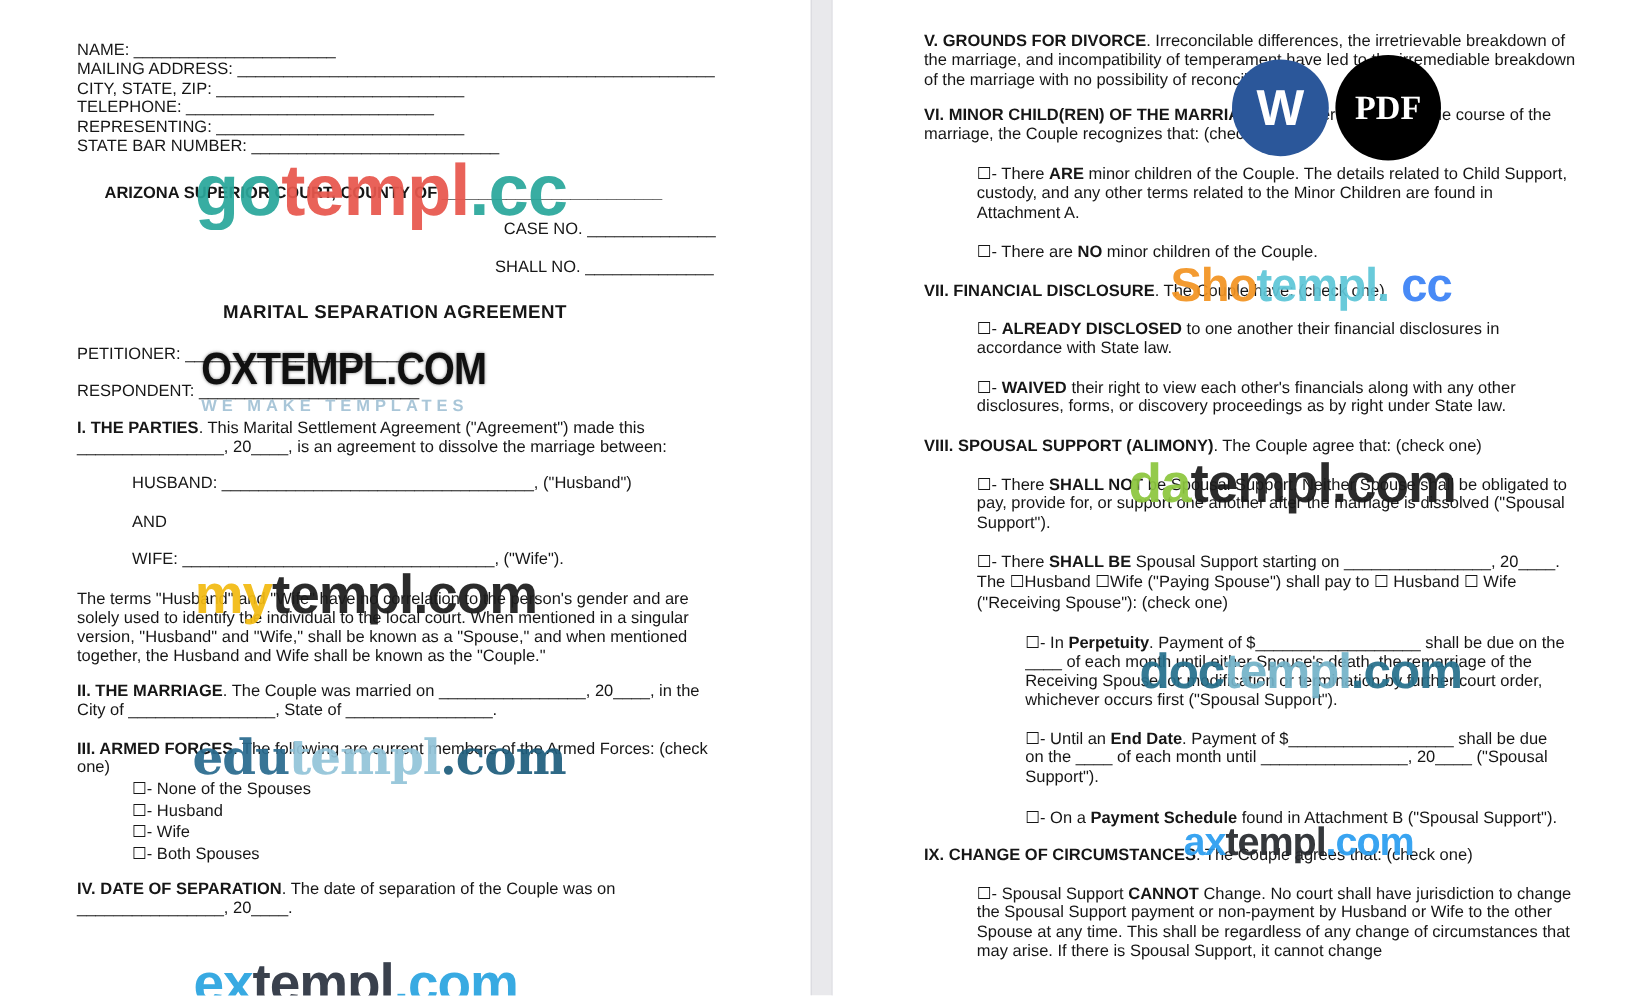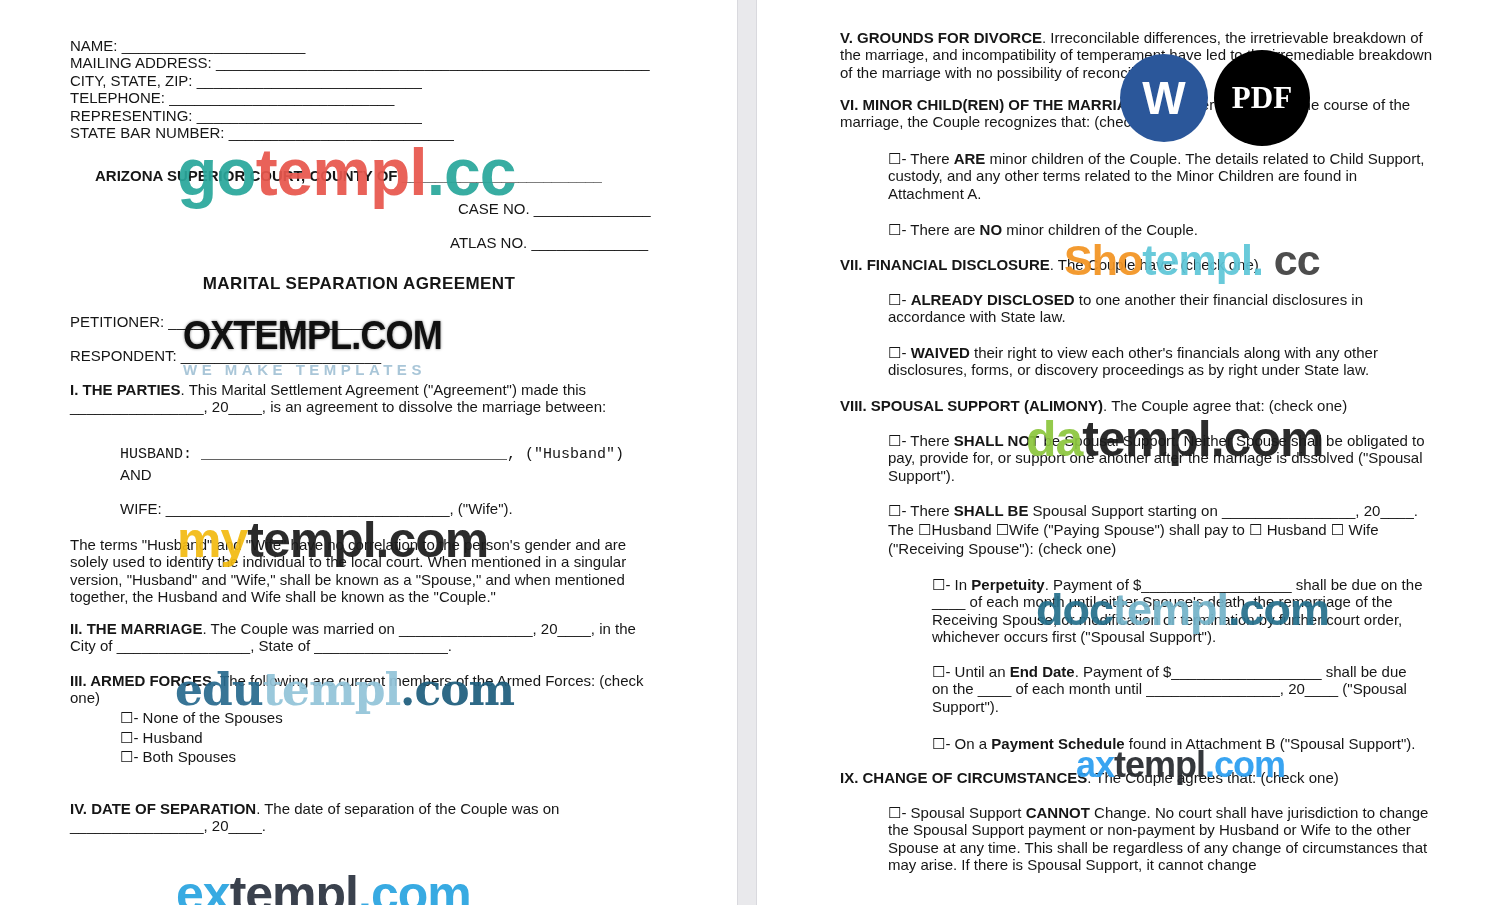--- a/index.html
+++ b/index.html
@@ -22,21 +22,21 @@
   #hdr-fields   { left:70px; top:37px; width:600px; }
   #hdr-fields p { margin:0; }
   #court-line   { left:95px; top:167px; font-weight:bold; }
   #case-line    { left:458px; top:200px; }
   #atlas-line   { left:450px; top:234px; }
   #doc-title    { left:70px; top:275px; width:578px; text-align:center;
                   font-weight:bold; font-size:17px; letter-spacing:.4px; }
   #pet-line     { left:70px; top:313px; }
   #res-line     { left:70px; top:347px; }
   #sec-parties  { left:70px; top:381px; width:578px; }
-  #husband-line { left:120px; top:446px;font-family:Liberation Mono, monospace; }
+  #husband-line { left:120px; top:431px; }
   #and-line     { left:120px; top:466px; }
   #wife-line    { left:120px; top:500px; }
   #terms-par    { left:70px; top:536px; width:582px; }
   #sec-marriage { left:70px; top:620px; width:578px; }
   #sec-armed    { left:70px; top:672px; width:578px; }
   #armed-opts   { left:120px; top:708px; width:520px; line-height:19.6px; }
   #sec-sep      { left:70px; top:800px; width:578px; }
 
   
   #sec-grounds  { left:83px; top:29px;  width:592px; }
@@ -93,21 +93,21 @@
       <p><span>MAILING ADDRESS:</span> <span class="ul">____________________________________________________</span></p>
       <p><span>CITY, STATE, ZIP:</span> <span class="ul">___________________________</span></p>
       <p><span>TELEPHONE:</span> <span class="ul">___________________________</span></p>
       <p><span>REPRESENTING:</span> <span class="ul">___________________________</span></p>
       <p><span>STATE BAR NUMBER:</span> <span class="ul">___________________________</span></p>
     </div>
 
     <p class="blk" id="court-line"><span>ARIZONA SUPERIOR COURT, COUNTY OF</span> <span class="ul">________________________</span></p>
 
     <p class="blk" id="case-line"><span>CASE NO.</span> <span class="ul">______________</span></p>
-    <p class="blk" id="atlas-line"><span>ATLAS NO.</span> <span class="ul">______________</span></p>
+    <p class="blk" id="atlas-line"><span>SHALL NO.</span> <span class="ul">______________</span></p>
 
     <h1 class="blk" id="doc-title">MARITAL SEPARATION AGREEMENT</h1>
 
     <p class="blk" id="pet-line"><span>PETITIONER:</span> <span class="ul">_________________________</span></p>
     <p class="blk" id="res-line"><span>RESPONDENT:</span> <span class="ul">________________________</span></p>
 
     <p class="blk" id="sec-parties"><b>I. THE PARTIES</b><span>. This Marital Settlement Agreement ("Agreement") made this ________________, 20____, is an agreement to dissolve the marriage between:</span></p>
 
     <p class="blk" id="husband-line"><span>HUSBAND:</span> <span class="ul">__________________________________</span><span>, ("Husband")</span></p>
     <p class="blk" id="and-line">AND</p>
@@ -115,20 +115,21 @@
 
     <p class="blk" id="terms-par">The terms "Husband" and "Wife" have no correlation to the person's gender and are solely used to identify the individual to the local court. When mentioned in a singular version, "Husband" and "Wife," shall be known as a "Spouse," and when mentioned together, the Husband and Wife shall be known as the "Couple."</p>
 
     <p class="blk" id="sec-marriage"><b>II. THE MARRIAGE</b><span>. The Couple was married on ________________, 20____, in the City of ________________, State of ________________.</span></p>
 
     <p class="blk" id="sec-armed"><b>III. ARMED FORCES</b><span>. The following are current members of the Armed Forces: (check one)</span></p>
 
     <div class="blk" id="armed-opts">
       <p>☐- None of the Spouses</p>
       <p>☐- Husband</p>
+      <p>☐- Wife</p>
       <p>☐- Both Spouses</p>
     </div>
 
     <p class="blk" id="sec-sep"><b>IV. DATE OF SEPARATION</b><span>. The date of separation of the Couple was on ________________, 20____.</span></p>
   </div>
 
   <div class="gutter"></div>
 
   <div class="page pg-r">
 
@@ -164,20 +165,20 @@
   </div>
 
   <div class="wm" id="wm-gotempl"><span style="color: rgb(42, 167, 155);">go</span><span style="color: rgb(232, 87, 77);">templ</span><span style="color: rgb(42, 167, 155);">.cc</span></div>
   <div id="wm-oxtempl">
     <div class="l1">OXTEMPL.COM</div>
     <div class="l2">WE MAKE TEMPLATES</div>
   </div>
   <div class="wm" id="wm-mytempl"><span style="color: rgb(243, 187, 18);">my</span><span style="color: rgb(28, 28, 28);">templ.com</span></div>
   <div class="wm" id="wm-edutempl"><span style="color: rgb(42, 107, 143);">edu</span><span style="color: rgb(147, 196, 217);">templ</span><span style="color: rgb(31, 94, 125);">.com</span></div>
   <div class="wm" id="wm-extempl"><span style="color: rgb(41, 164, 224);">ex</span><span style="color: rgb(44, 51, 64);">templ</span><span style="color: rgb(41, 164, 224);">.com</span></div>
-  <div class="wm" id="wm-shotempl"><span style="color: rgb(243, 148, 34);">Sho</span><span style="color: rgb(94, 198, 216);">templ.</span><span style="color: #404040;"> cc</span></div>
+  <div class="wm" id="wm-shotempl"><span style="color: rgb(243, 148, 34);">Sho</span><span style="color: rgb(94, 198, 216);">templ.</span><span style="color: #3b82f6;"> cc</span></div>
   <div class="wm" id="wm-datempl"><span style="color: rgb(140, 198, 62);">da</span><span style="color: rgb(27, 27, 27);">templ.com</span></div>
   <div class="wm" id="wm-doctempl"><span style="color: rgb(38, 112, 140); text-align: center;">doc</span><span style="color: rgb(116, 179, 201);">templ</span><span style="color: rgb(38, 112, 140);">.com</span></div>
   <div class="wm" id="wm-axtempl"><span style="color: rgb(43, 158, 240);">ax</span><span style="color: rgb(38, 41, 46);">templ</span><span style="color: rgb(43, 158, 240);">.com</span></div>
 
   <div class="badge" id="badge-word" style="background-color: rgb(43, 87, 154);">W</div>
   <div class="badge" id="badge-pdf" style="background-color: #000000; font-family: Liberation Serif, serif;">PDF</div>
 </div>
 
 </body></html>

